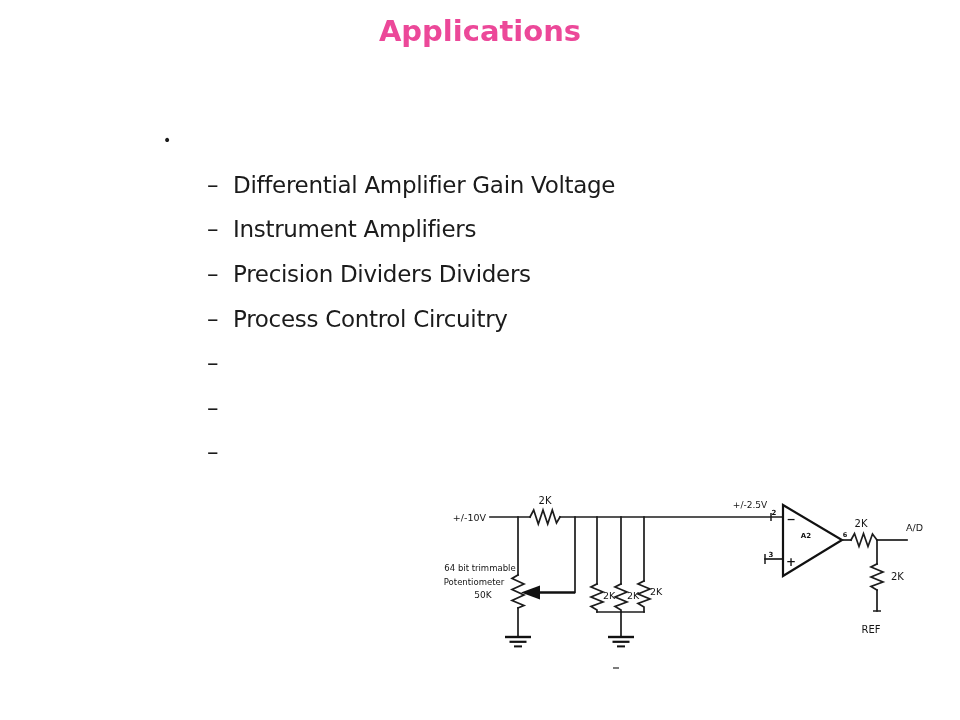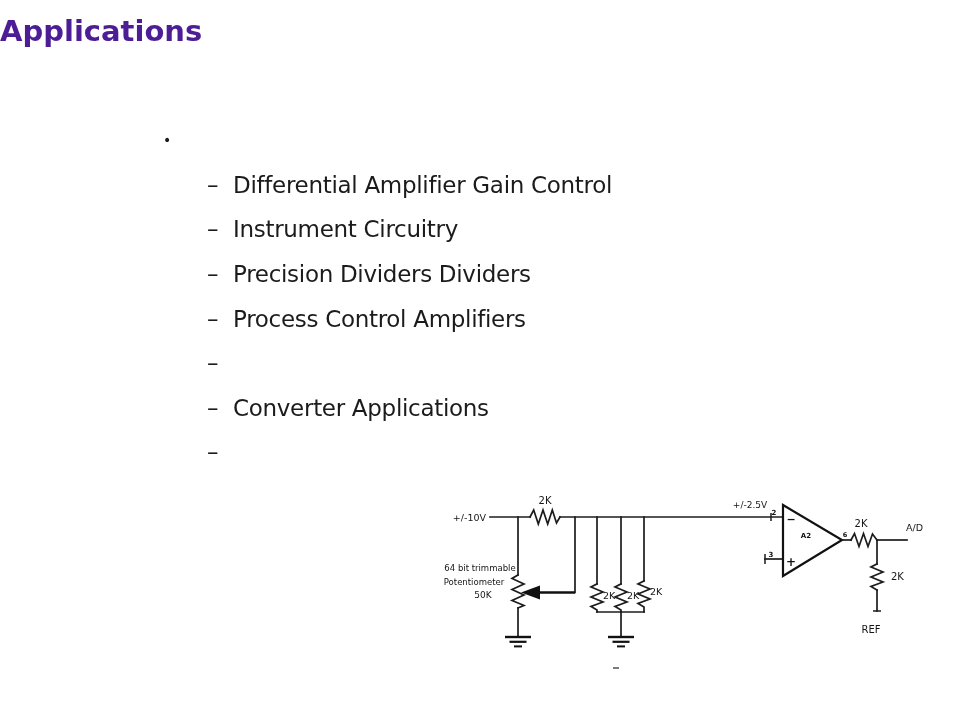--- a/index.html
+++ b/index.html
@@ -1,22 +1,22 @@
 <!DOCTYPE html>
 <html><head>
 <meta charset="utf-8">
 <style>
   html,body{margin:0;padding:0;}
   body{
     width:960px;height:720px;background:#ffffff;position:relative;
     font-family:"DejaVu Sans",sans-serif;color:#1b1b1b;overflow:hidden;
   }
   .slide-title{
-    position:absolute;top:14px;left:0;width:960px;
-    font-size:29px;font-weight:700;color:#4c1d95;letter-spacing:0px;
+    position:absolute;top:14px;left:0;width:960px;text-align:center;
+    font-size:29px;font-weight:700;color:#ec4899;letter-spacing:0px;
   }
   .bullet-block{position:absolute;left:163px;top:118px;width:640px;}
   .brow{display:flex;align-items:center;height:44.6px;font-size:23px;letter-spacing:-0.3px;}
   .brow .glyph{flex:0 0 auto;}
   .brow.lvl1 .glyph{width:20px;font-size:14px;}
   .brow.lvl2{padding-left:44px;}
   .brow.lvl2 .glyph{width:26px;font-size:23px;}
   .circuit{position:absolute;left:440px;top:483px;width:500px;height:195px;}
   .ct{font-family:"DejaVu Sans",sans-serif;fill:#161616;}
   .ctb{font-family:"DejaVu Sans",sans-serif;fill:#111;font-weight:700;}
@@ -29,40 +29,39 @@
 <body>
 
 <div class="slide-title">Applications</div>
 
 <div class="bullet-block">
   <div class="brow lvl1">
     <span class="glyph">•</span>
   </div>
   <div class="brow lvl2">
     <span class="glyph">–</span>
-    <span>Differential Amplifier Gain Control</span>
+    <span>Differential Amplifier Gain Voltage</span>
   </div>
   <div class="brow lvl2">
     <span class="glyph">–</span>
-    <span>Instrument Circuitry</span>
+    <span>Instrument Amplifiers</span>
   </div>
   <div class="brow lvl2">
     <span class="glyph">–</span>
     <span>Precision Dividers Dividers</span>
   </div>
   <div class="brow lvl2">
     <span class="glyph">–</span>
-    <span>Process Control Amplifiers</span>
+    <span>Process Control Circuitry</span>
   </div>
   <div class="brow lvl2">
     <span class="glyph">–</span>
   </div>
   <div class="brow lvl2">
     <span class="glyph">–</span>
-    <span>Converter Applications</span>
   </div>
   <div class="brow lvl2">
     <span class="glyph">–</span>
   </div>
 </div>
 
 <svg class="circuit" viewBox="440 483 500 195" xmlns="http://www.w3.org/2000/svg">
 
   <g>
     <line class="wire" x1="490" y1="517" x2="530" y2="517"></line>

